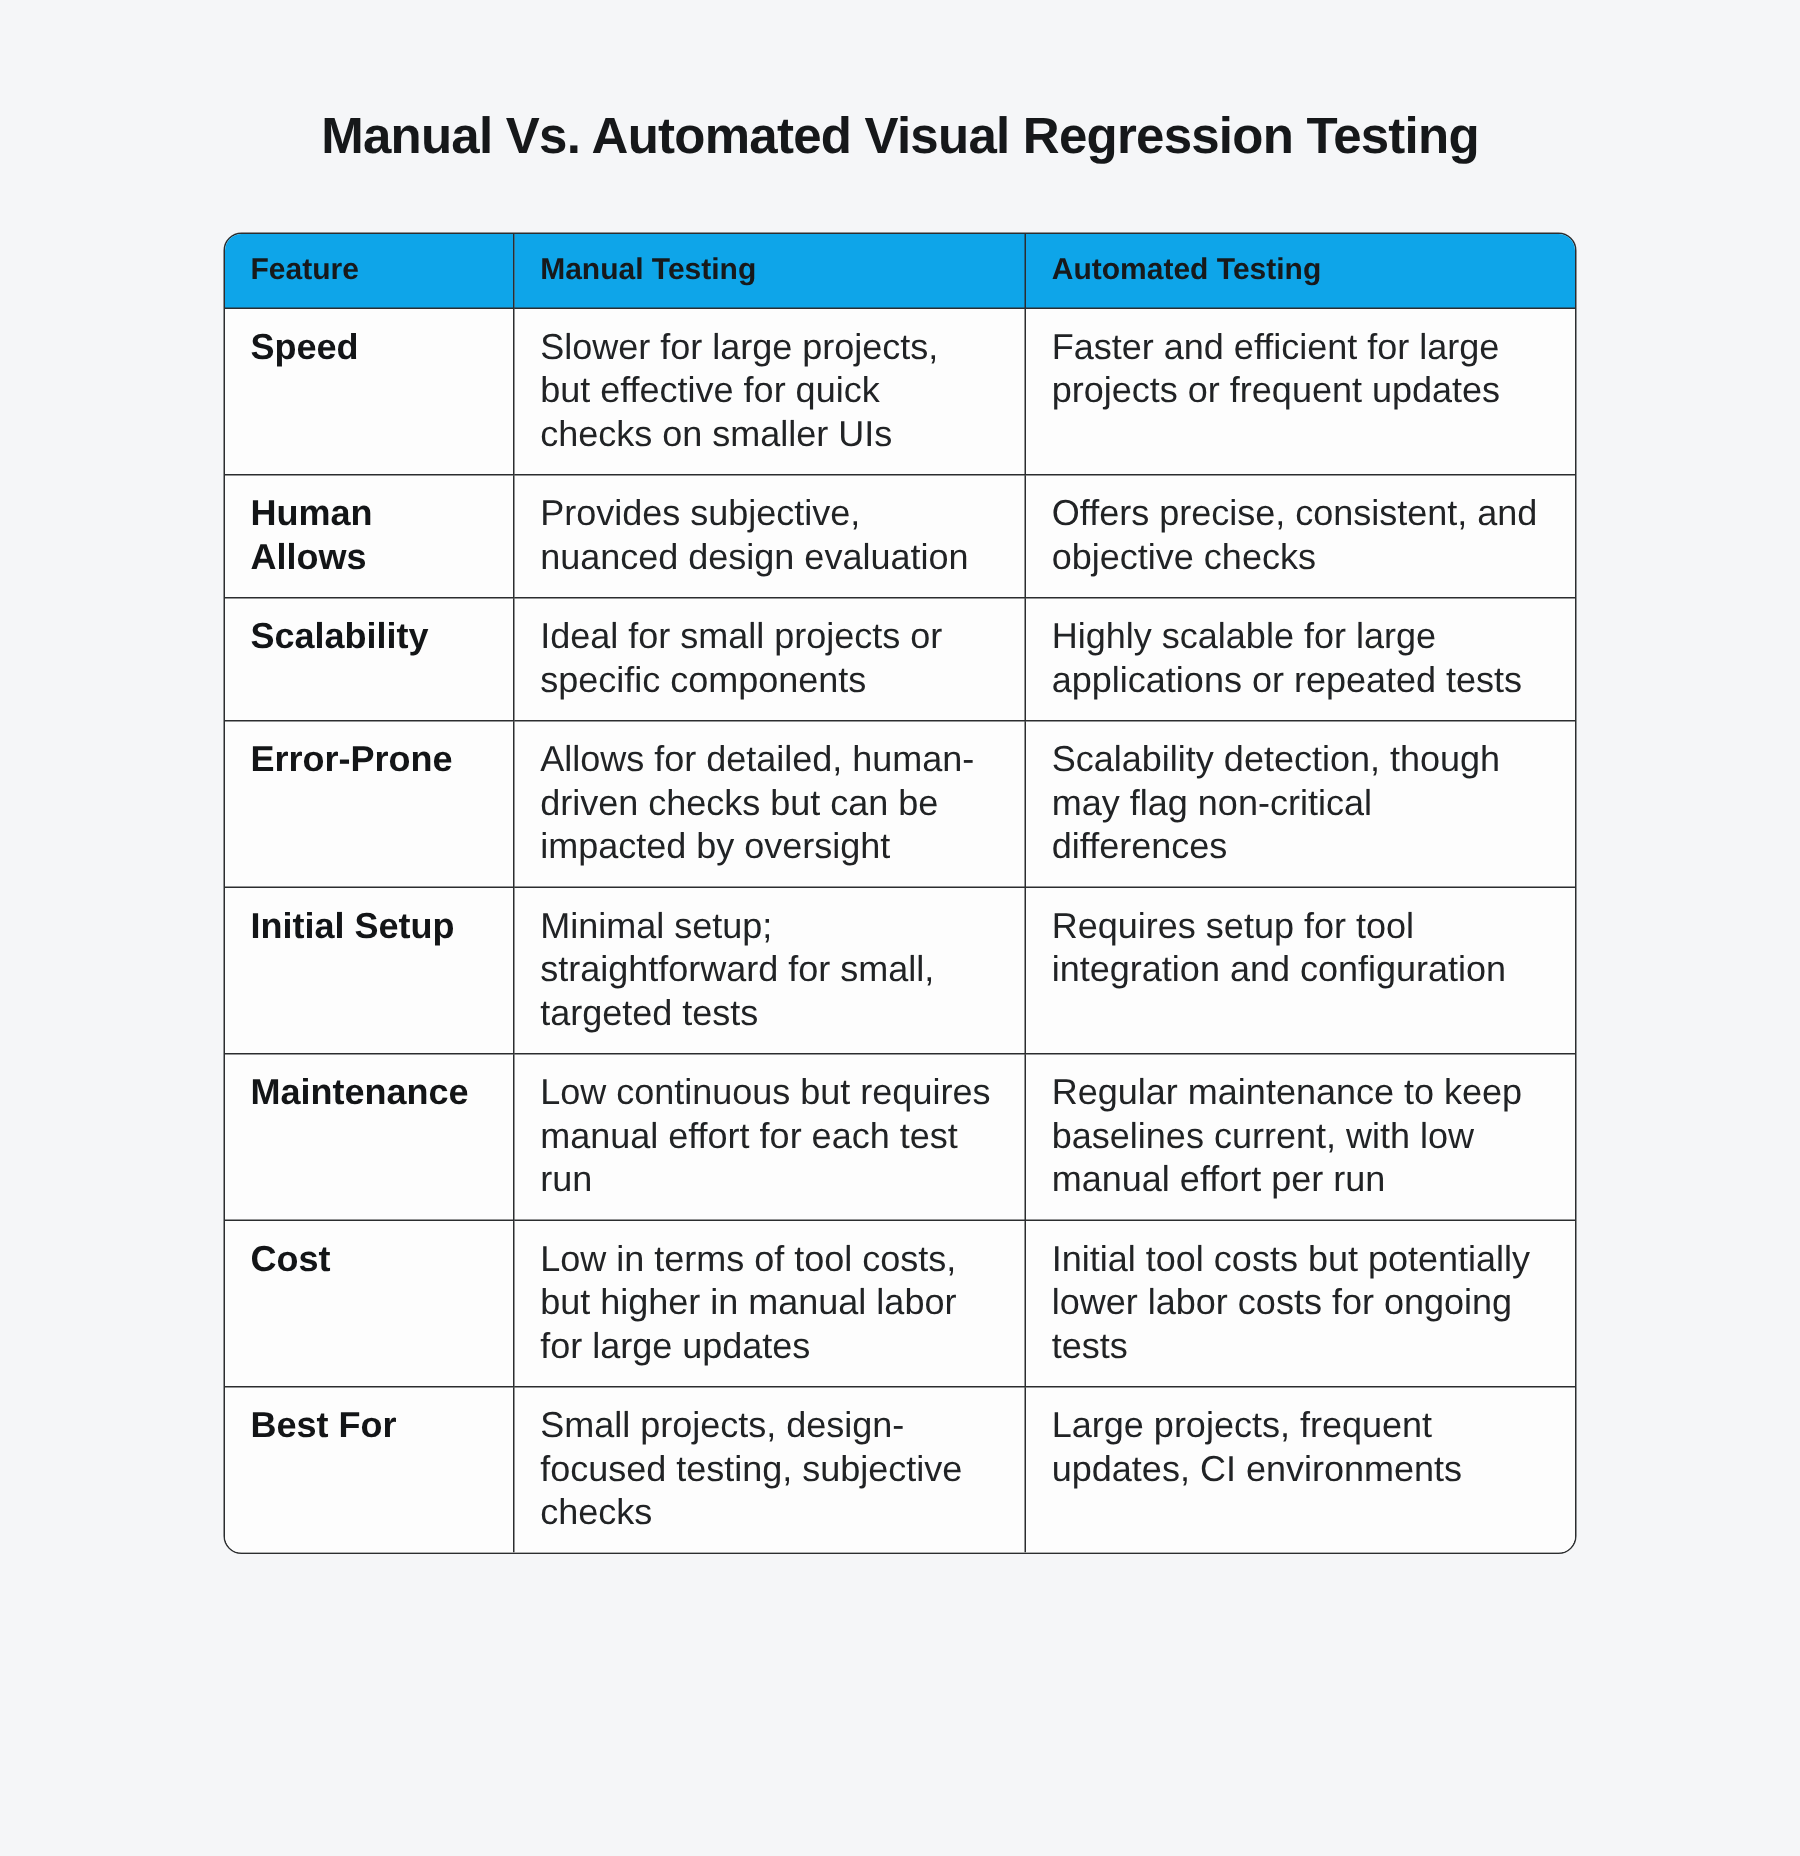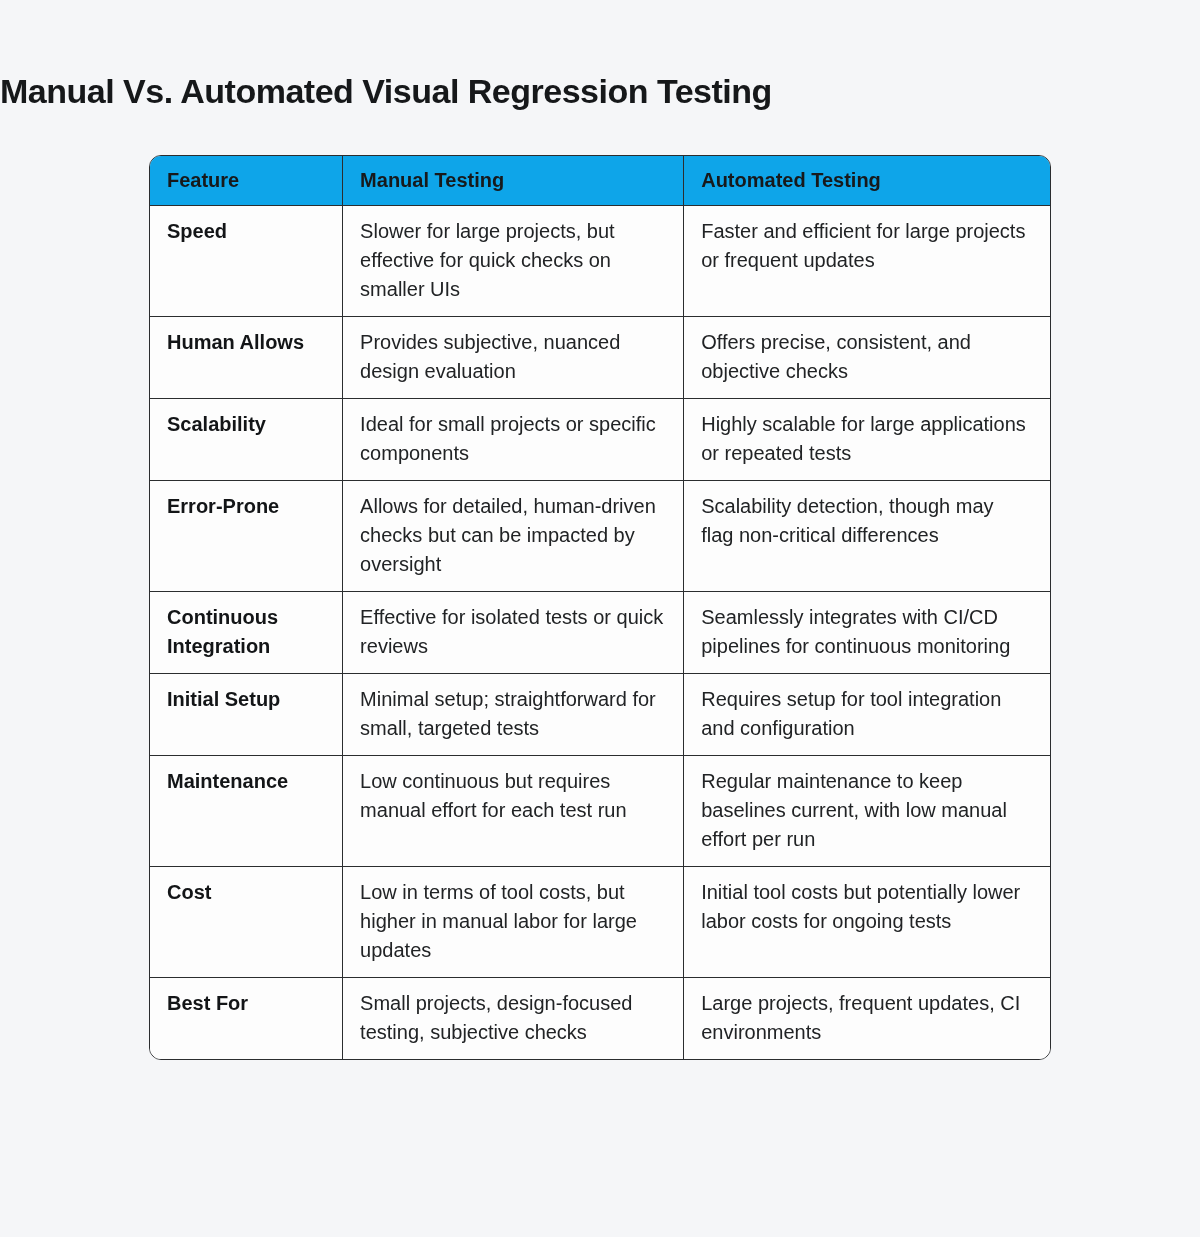--- a/index.html
+++ b/index.html
@@ -10,21 +10,21 @@
     font-family: "Liberation Sans", "DejaVu Sans", sans-serif;
   }
   .page {
     width: 1200px;
     height: 1237px;
     background: #f5f6f8;
     overflow: hidden;
   }
   .page-title {
     margin: 72px auto 44px auto;
-    text-align: left;
+    text-align: center;
     font-size: 34px;
     font-weight: 700;
     letter-spacing: -0.5px;
     color: #16181a;
   }
   .table-wrap {
     width: 902px;
     margin: 0 auto;
     background: #fdfdfd;
     border: 1.5px solid #2b2d2f;
@@ -49,21 +49,21 @@
   tr:last-child td { border-bottom: none; }
   th {
     background: #0ea5e9;
     font-size: 20px;
     font-weight: 700;
     color: #17191b;
     padding: 13px 16px 13px 17px;
   }
   td {
     background: #fdfdfd;
-    font-size: 20px;
+    font-size: 24px;
     line-height: 29px;
     color: #212325;
     padding: 11px 20px 12px 17px;
   }
   td.feature {
     font-weight: 700;
     color: #131517;
   }
 </style>
 </head>
@@ -102,25 +102,20 @@
           <td class="feature">Scalability</td>
           <td>Ideal for small projects or specific components</td>
           <td>Highly scalable for large applications or repeated tests</td>
         </tr>
         <tr>
           <td class="feature">Error-Prone</td>
           <td>Allows for detailed, human-driven checks but can be impacted by oversight</td>
           <td>Scalability detection, though may flag non-critical differences</td>
         </tr>
         <tr>
-          <td class="feature">Continuous Integration</td>
-          <td>Effective for isolated tests or quick reviews</td>
-          <td>Seamlessly integrates with CI/CD pipelines for continuous monitoring</td>
-        </tr>
-        <tr>
           <td class="feature">Initial Setup</td>
           <td>Minimal setup; straightforward for small, targeted tests</td>
           <td>Requires setup for tool integration and configuration</td>
         </tr>
         <tr>
           <td class="feature">Maintenance</td>
           <td>Low continuous but requires manual effort for each test run</td>
           <td>Regular maintenance to keep baselines current, with low manual effort per run</td>
         </tr>
         <tr>

